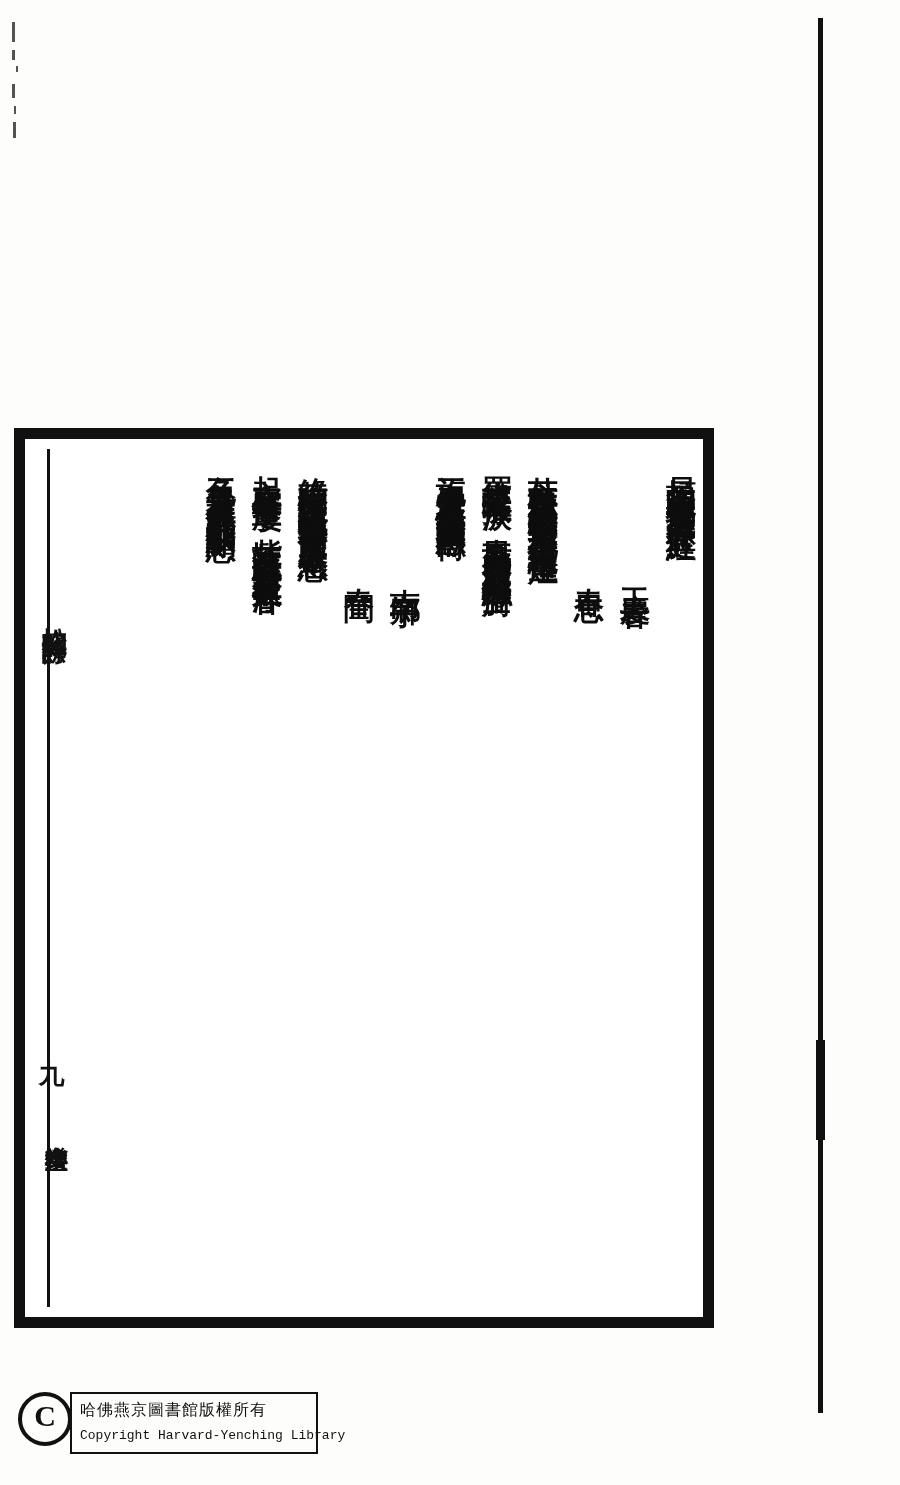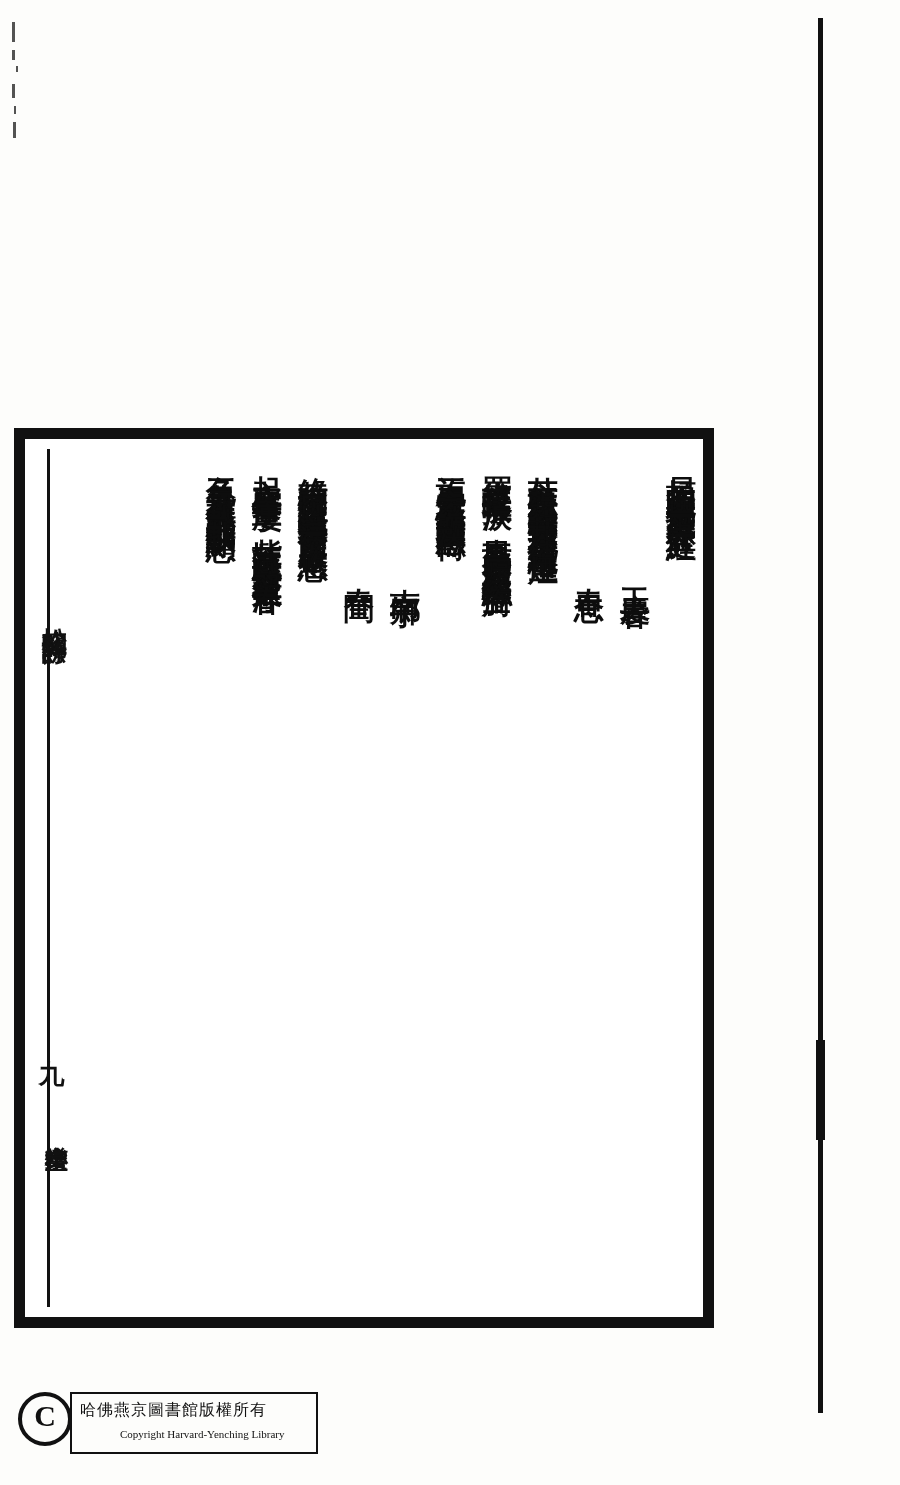--- a/index.html
+++ b/index.html
@@ -175,27 +175,26 @@
     padding: 6px 8px 16px 8px;
   }
   .stamp-cn {
     font-size: 16px;
     color: #111;
     letter-spacing: 1px;
     font-family: "DejaVu Serif", serif;
     white-space: nowrap;
   }
   .stamp-en {
-    font-size: 11px;
-    color: #111;
-    font-family: Liberation Serif, serif;
+    font-size: 13px;
+    color: #111;
+    font-family: Liberation Mono, monospace;
     letter-spacing: 0px;
     margin-top: 7px;
     white-space: nowrap;
-    margin-left: 40px;
   }
 </style>
 </head>
 <body>
 
 <div class="scan">
 
   <div class="speckle" style="left:12px;top:22px;width:3px;height:20px;"></div>
   <div class="speckle" style="left:12px;top:50px;width:3px;height:10px;"></div>
   <div class="speckle" style="left:16px;top:66px;width:2px;height:6px;"></div>

